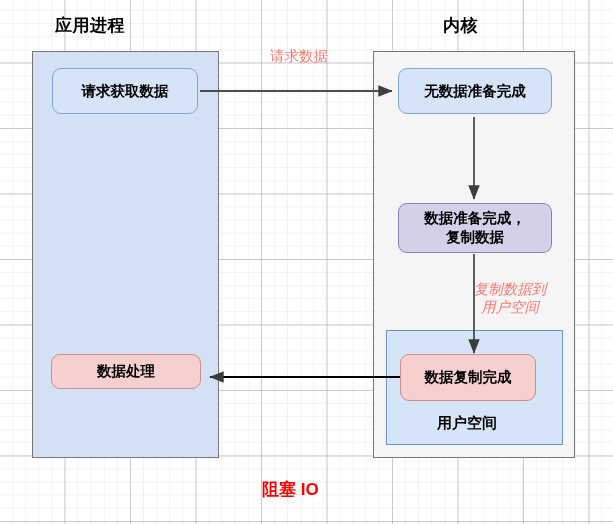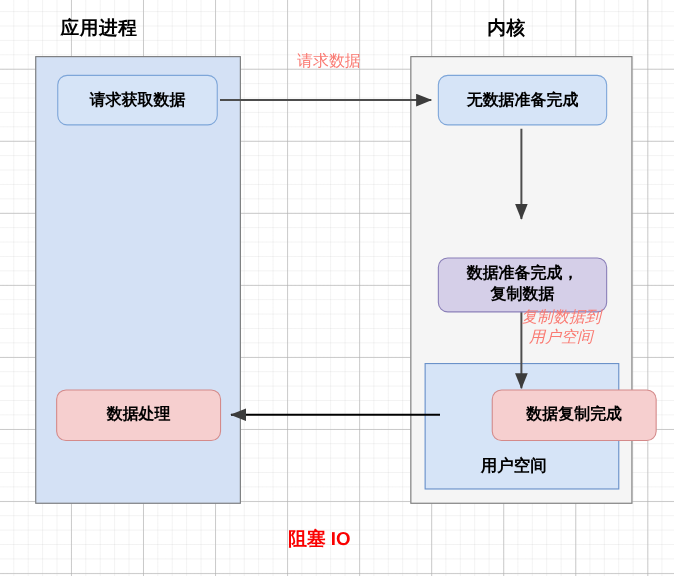--- a/index.html
+++ b/index.html
@@ -157,26 +157,26 @@
 
     <line x1="474" y1="254" x2="474" y2="353" stroke="#4d4d4d" stroke-width="1.8" marker-end="url(#arrowhead)"></line>
 
     <line x1="400" y1="377" x2="210" y2="377" stroke="#000000" stroke-width="1.8" marker-end="url(#arrowhead)"></line>
   </svg>
 
   <div class="node node-blue" style="left:52px; top:68px; width:146px; height:46px;">请求获取数据</div>
 
   <div class="node node-blue" style="left:398px; top:68px; width:154px; height:46px;">无数据准备完成</div>
 
-  <div class="node node-purple" style="left:398px; top:203px; width:154px; height:50px;margin-top:31px;">数据准备完成，
+  <div class="node node-purple" style="left:398px; top:203px; width:154px; height:50px;">数据准备完成，
 复制数据</div>
 
-  <div class="node node-pink" style="left:400px; top:354px; width:150px; height:47px;margin-left:47px;">数据复制完成</div>
+  <div class="node node-pink" style="left:400px; top:354px; width:136px; height:47px;">数据复制完成</div>
 
-  <div class="node node-pink" style="left:51px; top:354px; width:150px; height:47px;text-align:center;">数据处理</div>
+  <div class="node node-pink" style="left:51px; top:354px; width:150px; height:35px;text-align:center;">数据处理</div>
 
   <div class="edge-label" style="left:244px; top:48px; width:110px;">请求数据</div>
 
   <div class="edge-label" style="left:451px; top:281px; width:118px;font-style:italic;">复制数据到
 用户空间</div>
 
 
   <div class="caption" style="left:262px; top:478px;">阻塞 IO</div>
 
 </div>

